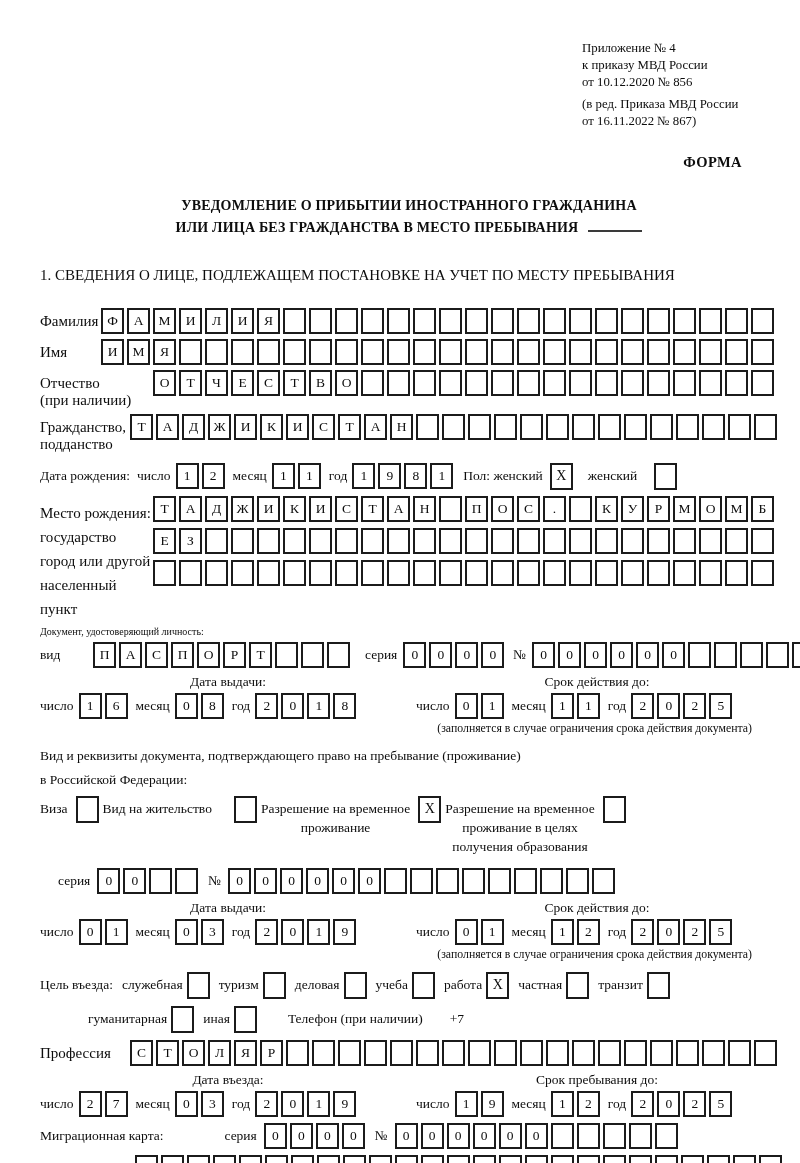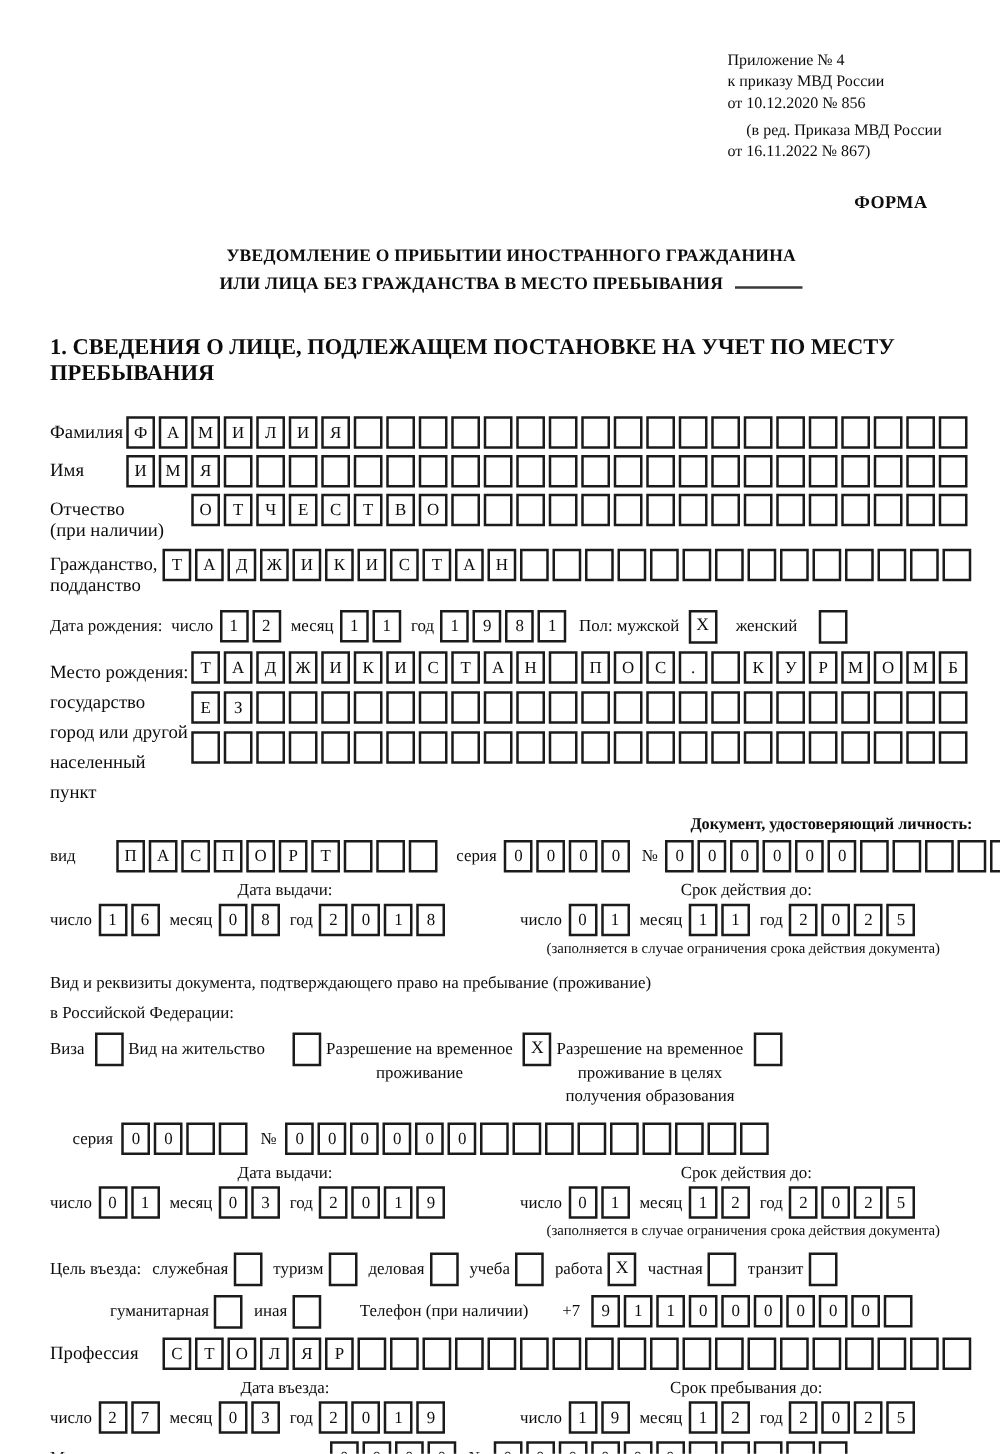--- a/index.html
+++ b/index.html
@@ -4,27 +4,27 @@
 <style>
   html,body{margin:0;padding:0;}
   body{
     width:800px;height:1163px;overflow:hidden;background:#ffffff;color:#0d0d0d;
     font-family:"Liberation Serif","DejaVu Serif",serif;
   }
   .page{box-sizing:border-box;width:800px;height:1163px;padding:40px 22px 0 40px;}
 
   
   .hdr{margin-left:auto;width:196px;font-size:12.8px;line-height:17px;}
-  .hdr-gap{margin-top:5px;margin-left:15px;}
+  .hdr-gap{margin-top:5px;}
   .forma{text-align:right;padding-right:36px;font-weight:bold;font-size:14.5px;margin-top:24px;letter-spacing:.4px;}
 
   .title{text-align:center;font-weight:bold;font-size:14px;line-height:22px;margin-top:24px;letter-spacing:.2px;}
   .title-underline{display:inline-block;width:54px;border-bottom:2px solid #3a3a3a;height:2px;margin-left:10px;}
 
-  .sec{font-weight:bold;font-size:18px;margin-top:28px;margin-bottom:24px;}
+  .sec{font-weight:normal;font-size:15px;margin-top:28px;margin-bottom:24px;}
 
   
   .frow{display:flex;align-items:flex-start;margin-bottom:5px;}
   .flabel{font-size:15px;line-height:17px;padding-top:5px;flex:none;white-space:pre-line;}
   .w61{width:61px;} .w90{width:90px;} .w113{width:113px;} .w47{width:47px;} .w95{width:95px;}
 
   .cells{white-space:nowrap;flex:none;font-size:0;}
   .cell{
     display:inline-block;box-sizing:border-box;width:23px;height:26px;margin-right:3px;
     border:2px solid #1b1b1b;text-align:center;font-size:13.5px;line-height:21px;vertical-align:top;
@@ -102,39 +102,39 @@
   <div class="frow mt10" style="align-items:flex-start;gap:7px;">
     <div class="inline-lbl">Дата рождения:</div>
     <div class="dg">
       <span class="inline-lbl">число</span>
       <span class="cells"><span class="cell">1</span><span class="cell">2</span></span>
       <span class="inline-lbl">месяц</span>
       <span class="cells"><span class="cell">1</span><span class="cell">1</span></span>
       <span class="inline-lbl">год</span>
       <span class="cells"><span class="cell">1</span><span class="cell">9</span><span class="cell">8</span><span class="cell">1</span></span>
     </div>
-    <div class="inline-lbl">Пол: мужской</div>
+    <div class="inline-lbl">Пол: женский</div>
     <span class="cbox">X</span>
     <div class="inline-lbl" style="margin-left:8px;">женский</div>
     <span class="cbox" style="margin-left:10px;"></span>
   </div>
 
   <div class="frow mt6">
     <div class="flabel w113" style="line-height:24px;">Место рождения:
 государство
 город или другой
 населенный пункт</div>
     <div class="stack">
       <div class="cells"><span class="cell">Т</span><span class="cell">А</span><span class="cell">Д</span><span class="cell">Ж</span><span class="cell">И</span><span class="cell">К</span><span class="cell">И</span><span class="cell">С</span><span class="cell">Т</span><span class="cell">А</span><span class="cell">Н</span><span class="cell"></span><span class="cell">П</span><span class="cell">О</span><span class="cell">С</span><span class="cell">.</span><span class="cell"></span><span class="cell">К</span><span class="cell">У</span><span class="cell">Р</span><span class="cell">М</span><span class="cell">О</span><span class="cell">М</span><span class="cell">Б</span></div>
       <div class="cells"><span class="cell">Е</span><span class="cell">З</span><span class="cell"></span><span class="cell"></span><span class="cell"></span><span class="cell"></span><span class="cell"></span><span class="cell"></span><span class="cell"></span><span class="cell"></span><span class="cell"></span><span class="cell"></span><span class="cell"></span><span class="cell"></span><span class="cell"></span><span class="cell"></span><span class="cell"></span><span class="cell"></span><span class="cell"></span><span class="cell"></span><span class="cell"></span><span class="cell"></span><span class="cell"></span><span class="cell"></span></div>
       <div class="cells"><span class="cell"></span><span class="cell"></span><span class="cell"></span><span class="cell"></span><span class="cell"></span><span class="cell"></span><span class="cell"></span><span class="cell"></span><span class="cell"></span><span class="cell"></span><span class="cell"></span><span class="cell"></span><span class="cell"></span><span class="cell"></span><span class="cell"></span><span class="cell"></span><span class="cell"></span><span class="cell"></span><span class="cell"></span><span class="cell"></span><span class="cell"></span><span class="cell"></span><span class="cell"></span><span class="cell"></span></div>
     </div>
   </div>
 
-  <div style="text-align:right;font-weight:bold;font-size:13px;margin:2px 0 5px 0;">Документ, удостоверяющий личность:</div>
+  <div style="text-align:left;font-weight:normal;font-size:10px;margin:2px 0 5px 0;">Документ, удостоверяющий личность:</div>
 
   <div class="frow" style="gap:6px;">
     <div class="inline-lbl w47">вид</div>
     <div class="cells"><span class="cell">П</span><span class="cell">А</span><span class="cell">С</span><span class="cell">П</span><span class="cell">О</span><span class="cell">Р</span><span class="cell">Т</span><span class="cell"></span><span class="cell"></span><span class="cell"></span></div>
     <div class="inline-lbl" style="margin-left:6px;">серия</div>
     <div class="cells"><span class="cell">0</span><span class="cell">0</span><span class="cell">0</span><span class="cell">0</span></div>
     <div class="inline-lbl">№</div>
     <div class="cells"><span class="cell">0</span><span class="cell">0</span><span class="cell">0</span><span class="cell">0</span><span class="cell">0</span><span class="cell">0</span><span class="cell"></span><span class="cell"></span><span class="cell"></span><span class="cell"></span><span class="cell"></span></div>
   </div>
 
@@ -258,21 +258,20 @@
     <div class="opt" style="margin-left:48px;">
         <span class="inline-lbl">гуманитарная</span>
         <span class="cbox"></span>
       </div>
     <div class="opt" style="margin-left:0;">
         <span class="inline-lbl">иная</span>
         <span class="cbox"></span>
       </div>
     <span class="inline-lbl" style="margin-left:22px;">Телефон (при наличии)</span>
     <span class="inline-lbl" style="margin-left:18px;">+7</span>
-    <div class="cells"><span class="cell">9</span><span class="cell">1</span><span class="cell">1</span><span class="cell">0</span><span class="cell">0</span><span class="cell">0</span><span class="cell">0</span><span class="cell">0</span><span class="cell">0</span><span class="cell"></span></div>
   </div>
 
   <div class="frow">
     <div class="flabel" style="width:90px;">Профессия</div>
     <div class="cells"><span class="cell">С</span><span class="cell">Т</span><span class="cell">О</span><span class="cell">Л</span><span class="cell">Я</span><span class="cell">Р</span><span class="cell"></span><span class="cell"></span><span class="cell"></span><span class="cell"></span><span class="cell"></span><span class="cell"></span><span class="cell"></span><span class="cell"></span><span class="cell"></span><span class="cell"></span><span class="cell"></span><span class="cell"></span><span class="cell"></span><span class="cell"></span><span class="cell"></span><span class="cell"></span><span class="cell"></span><span class="cell"></span><span class="cell"></span></div>
   </div>
 
   <div class="twocol mt6">
     <div class="col-l">
       <div class="colhdr">Дата въезда:</div>

